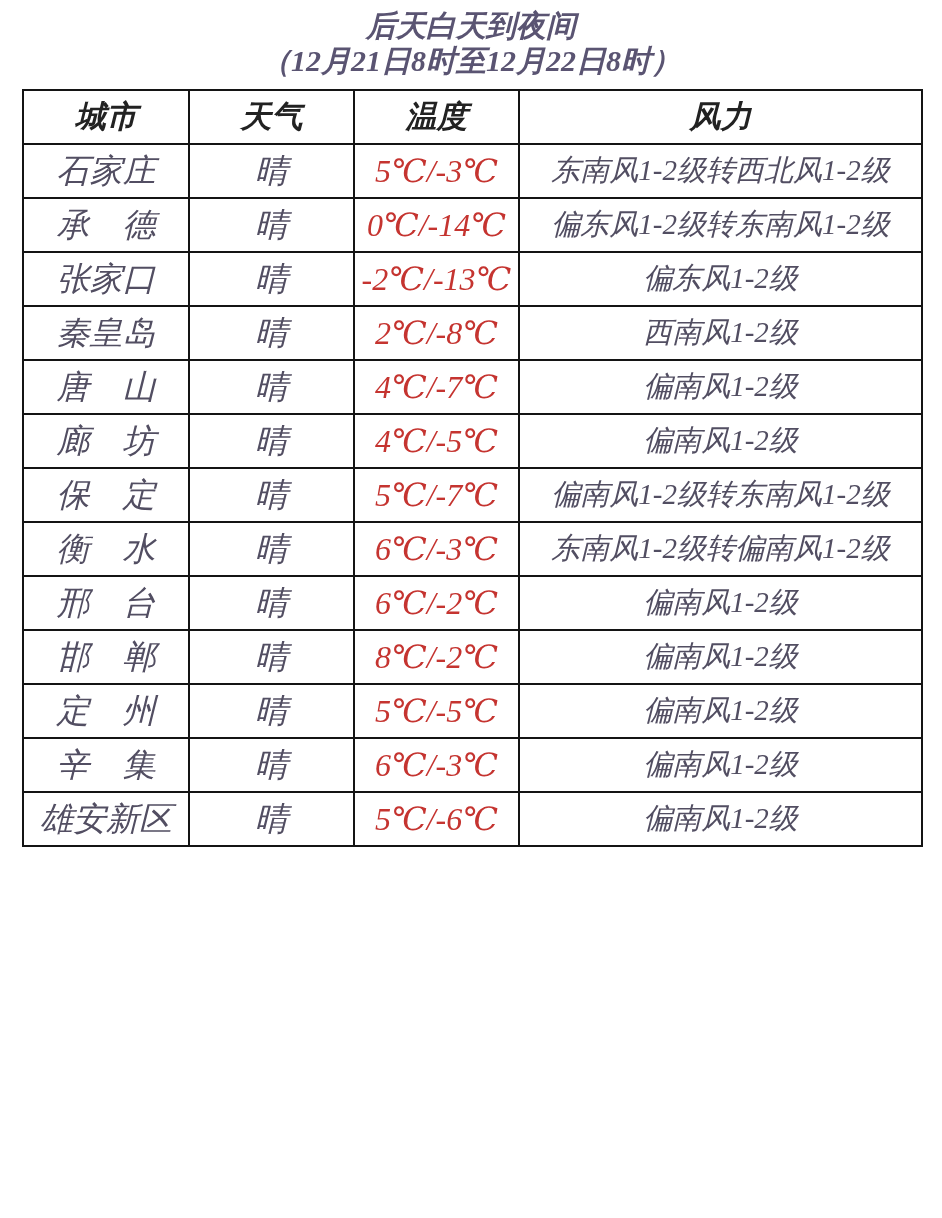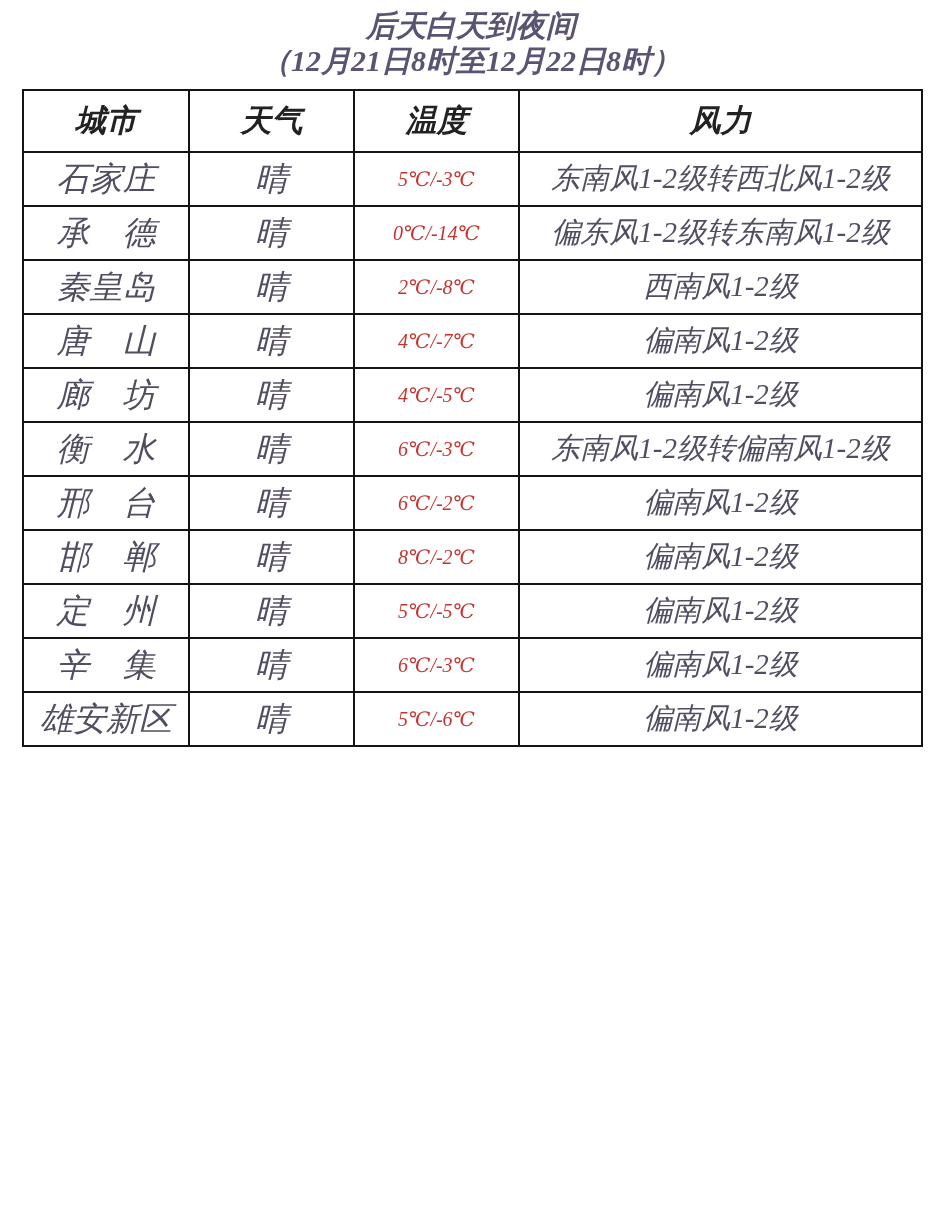--- a/index.html
+++ b/index.html
@@ -35,40 +35,40 @@
   .weather-table th,
   .weather-table td {
     border: 2px solid var(--border-color, #141414);
     text-align: center;
     vertical-align: middle;
     padding: 0;
     overflow: hidden;
     white-space: nowrap;
   }
   .weather-table thead tr {
-    height: 62px;
+    height: 54px;
   }
   .weather-table tbody tr {
     height: 54px;
   }
   th {
     font-size: 31px;
     font-weight: 600;
     color: var(--header-color, #222222);
   }
   td.city {
     font-size: 33px;
     color: var(--body-color, #524e62);
   }
   td.weather {
     font-size: 33px;
     color: var(--body-color, #524e62);
   }
   td.temp {
-    font-size: 20px;
+    font-size: 32px;
     color: var(--temp-color, #c53430);
   }
   td.wind {
     font-size: 29px;
     color: var(--body-color, #524e62);
     margin-left: 48px;
   }
 </style>
 </head>
 <body>
@@ -101,36 +101,48 @@
           <td class="temp">5℃/-3℃</td>
           <td class="wind">东南风1-2级转西北风1-2级</td>
         </tr>
         <tr>
           <td class="city">承　德</td>
           <td class="weather">晴</td>
           <td class="temp">0℃/-14℃</td>
           <td class="wind">偏东风1-2级转东南风1-2级</td>
         </tr>
         <tr>
+          <td class="city">张家口</td>
+          <td class="weather">晴</td>
+          <td class="temp">-2℃/-13℃</td>
+          <td class="wind">偏东风1-2级</td>
+        </tr>
+        <tr>
           <td class="city">秦皇岛</td>
           <td class="weather">晴</td>
           <td class="temp">2℃/-8℃</td>
           <td class="wind">西南风1-2级</td>
         </tr>
         <tr>
           <td class="city">唐　山</td>
           <td class="weather">晴</td>
           <td class="temp">4℃/-7℃</td>
           <td class="wind">偏南风1-2级</td>
         </tr>
         <tr>
           <td class="city">廊　坊</td>
           <td class="weather">晴</td>
           <td class="temp">4℃/-5℃</td>
           <td class="wind">偏南风1-2级</td>
+        </tr>
+        <tr>
+          <td class="city">保　定</td>
+          <td class="weather">晴</td>
+          <td class="temp">5℃/-7℃</td>
+          <td class="wind">偏南风1-2级转东南风1-2级</td>
         </tr>
         <tr>
           <td class="city">衡　水</td>
           <td class="weather">晴</td>
           <td class="temp">6℃/-3℃</td>
           <td class="wind">东南风1-2级转偏南风1-2级</td>
         </tr>
         <tr>
           <td class="city">邢　台</td>
           <td class="weather">晴</td>

